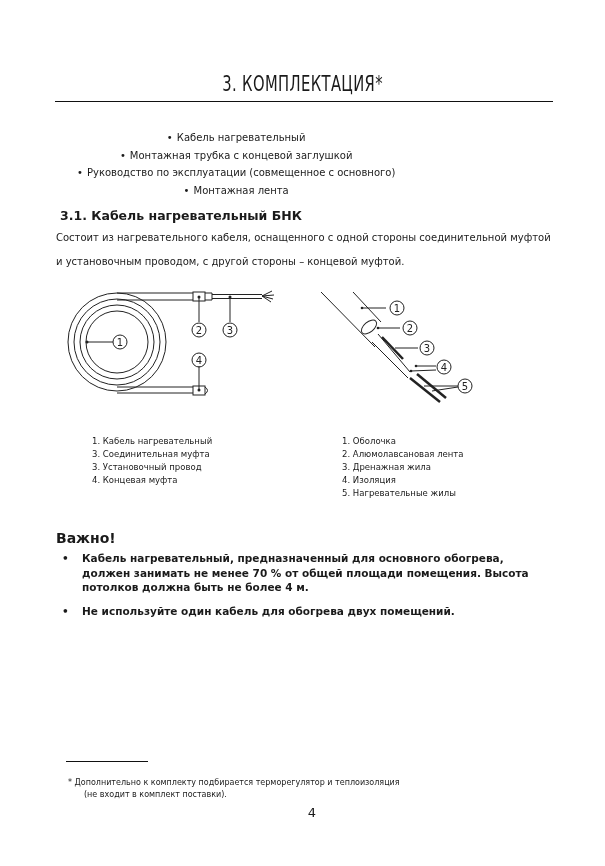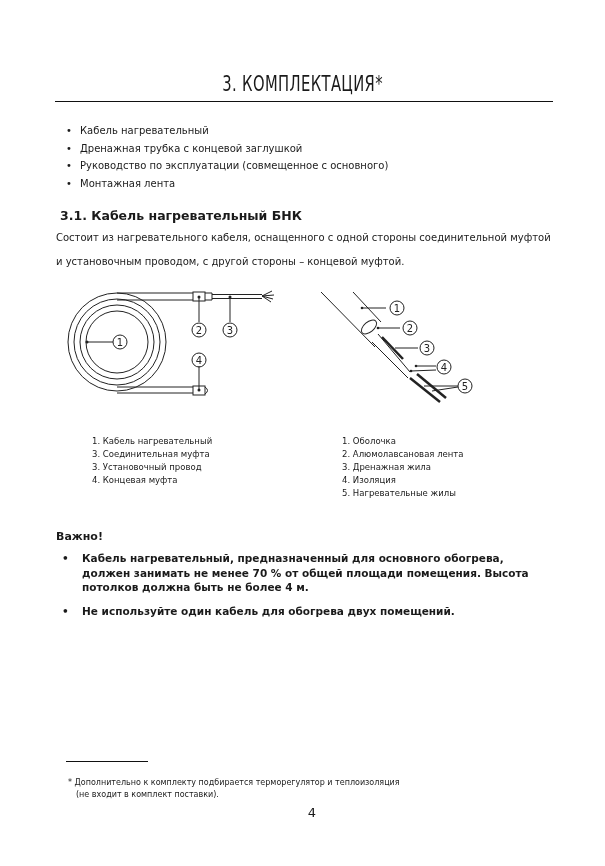--- a/index.html
+++ b/index.html
@@ -3,48 +3,48 @@
 <meta charset="utf-8">
 <style>
   html, body { margin: 0; padding: 0; background: #ffffff; }
   body { width: 605px; height: 866px; position: relative; overflow: hidden;
          font-family: "DejaVu Sans", sans-serif; color: #1a1a1a; }
   .abs { position: absolute; }
   .title { left: 0; width: 553px; top: 72px; text-align: right; padding-right: 170px; box-sizing: border-box;
            font-family: "DejaVu Sans Condensed", "DejaVu Sans", sans-serif; font-size: 21px; letter-spacing: 0.5px;
            transform: scaleX(0.78); transform-origin: 383px 0; }
   .title-rule { left: 55px; top: 101px; width: 498px; height: 0; border-top: 1.5px solid #111; }
-  ul.bullets { left: 62px; top: 118px; margin: 4px; padding: 0; list-style: none; font-size: 10px; }
+  ul.bullets { left: 62px; top: 118px; margin: 11px; padding: 0; list-style: none; font-size: 10px; text-align: center; }
   ul.bullets li { height: 17.5px; line-height: 17.5px; white-space: nowrap; }
   ul.bullets li .dot { display: inline-block; width: 14px; }
   .sec-title { left: 60px; top: 208px; font-size: 12.5px; font-weight: bold; }
   .para { left: 56px; top: 226px; width: 500px; font-size: 10px; line-height: 24px; }
   .legend { font-size: 8.5px; line-height: 13px; margin: 8px; padding: 0; list-style: none; }
   .legend li { white-space: nowrap; }
   .legend-left { left: 84px; top: 427px; }
   .legend-right { left: 334px; top: 427px; }
-  .important { left: 56px; top: 530px; font-size: 11px; font-weight: bold; }
+  .important { left: 56px; top: 530px; font-size: 14px; font-weight: bold; }
   ul.warn { left: 62px; top: 551px; width: 480px; margin: 0; padding: 0; list-style: none; font-size: 10.5px; font-weight: bold; line-height: 14.5px; }
   ul.warn li { position: relative; padding-left: 20px; margin-bottom: 9px; }
   ul.warn li .dot { position: absolute; left: 0; top: 0; }
   .foot-rule { left: 66px; top: 761px; width: 82px; border-top: 1px solid #111; }
   .footnote { left: 68px; top: 777px; font-size: 8px; line-height: 11.5px; }
   .page-num { left: 0; width: 624px; top: 805px; text-align: center; font-size: 13px; }
   svg { position: absolute; overflow: visible; }
   .num-circle text { font-size: 10px; font-family: "DejaVu Sans", sans-serif; }
 </style>
 </head>
 <body>
 
 <div class="abs title">3. КОМПЛЕКТАЦИЯ*</div>
 <div class="abs title-rule"></div>
 
 <ul class="abs bullets">
   <li><span class="dot">•</span><span>Кабель нагревательный</span></li>
-  <li><span class="dot">•</span><span>Дренажная трубка с концевой заглушкой</span></li>
+  <li><span class="dot">•</span><span>Монтажная трубка с концевой заглушкой</span></li>
   <li><span class="dot">•</span><span>Руководство по эксплуатации (совмещенное с основного)</span></li>
   <li><span class="dot">•</span><span>Монтажная лента</span></li>
 </ul>
 
 <div class="abs sec-title">3.1. Кабель нагревательный БНК</div>
 <div class="abs para">Состоит из нагревательного кабеля, оснащенного с одной стороны соединительной муфтой и установочным проводом, с другой стороны – концевой муфтой.</div>
 
 <svg style="left:0;top:0;" width="605" height="866">
   <g fill="none" stroke="#222" stroke-width="1">
     <circle cx="117" cy="342" r="49"></circle>
@@ -143,16 +143,16 @@
 
 <div class="abs important">Важно!</div>
 <ul class="abs warn">
   <li><span class="dot">•</span><span>Кабель нагревательный, предназначенный для основного обогрева, должен занимать не менее 70 % от общей площади помещения. Высота потолков должна быть не более 4 м.</span></li>
   <li><span class="dot">•</span><span>Не используйте один кабель для обогрева двух помещений.</span></li>
 </ul>
 
 <div class="abs foot-rule"></div>
 <div class="abs footnote">
   <div>* Дополнительно к комплекту подбирается терморегулятор  и теплоизоляция</div>
-  <div style="padding-left:8px;">(не входит в комплект поставки).</div>
+  <div style="padding-left:8px;margin-left:8px;">(не входит в комплект поставки).</div>
 </div>
 
 <div class="abs page-num">4</div>
 
 </body></html>

